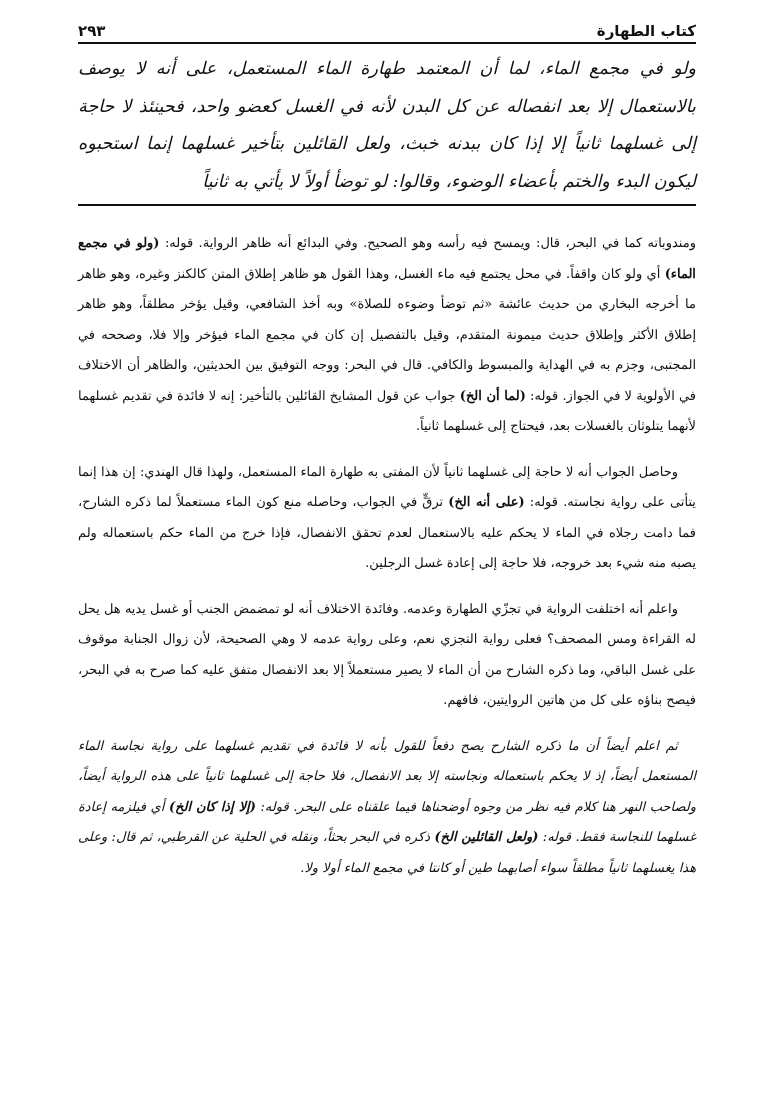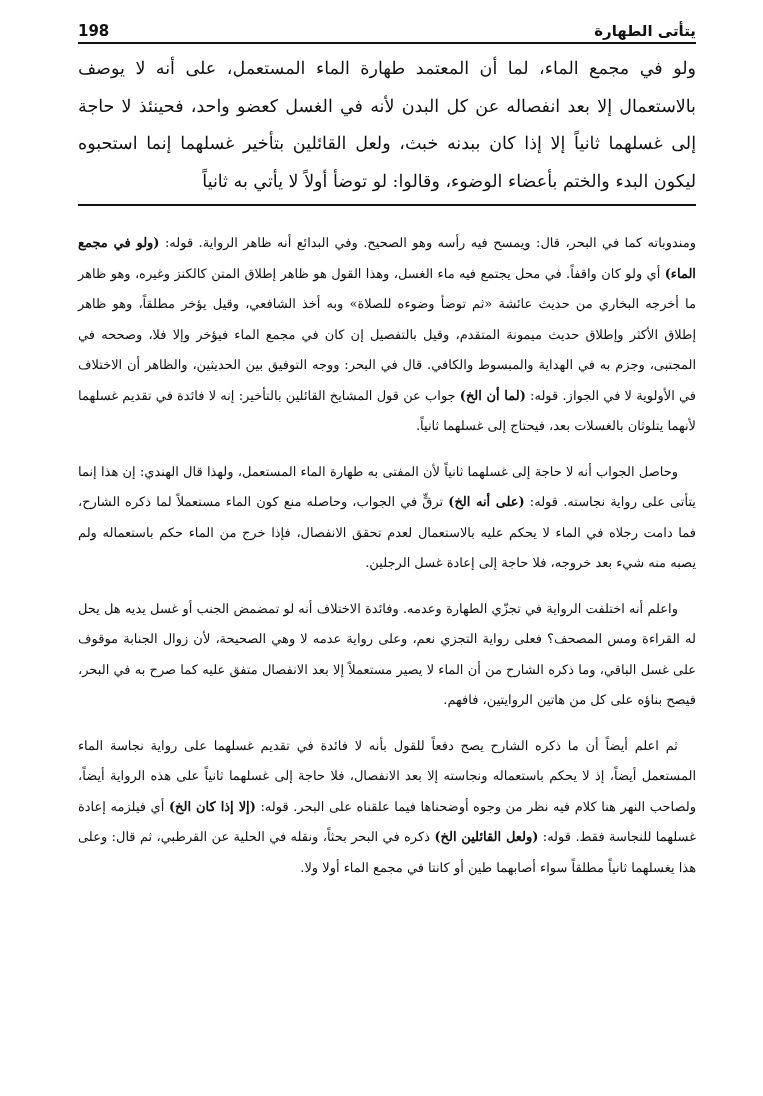--- a/index.html
+++ b/index.html
@@ -45,20 +45,21 @@
   }
   .main-text {
     position: absolute;
     top: 50px;
     left: 0;
     width: 618px;
     font-size: 17.5px;
     line-height: 37.5px;
     text-align: justify;
     text-align-last: right;
+    font-style: italic;
   }
   .main-text p { margin: 0; }
   .divider {
     position: absolute;
     top: 204px;
     left: 0;
     width: 618px;
     border-top: 2px solid #111;
   }
   .notes {
@@ -68,31 +69,31 @@
     width: 618px;
     font-size: 13px;
     line-height: 30.5px;
     text-align: justify;
   }
   .notes p {
     margin: 0 0 15px 0;
     text-indent: 0;
   }
   .notes p.indent { text-indent: 18px; }
-  .notes p:last-child { margin-bottom: 8px; }
+  .notes p:last-child { margin-bottom: 8px; font-style: italic; }
   .bold { font-weight: bold; }
 </style>
 </head>
 <body>
 
 <div class="page">
 
   <div class="running-head">
-    <span>يتأتى الطهارة</span>
-    <span>198</span>
+    <span>كتاب الطهارة</span>
+    <span>٢٩٣</span>
   </div>
   <div class="head-rule"></div>
 
   <div class="main-text">
     <p>ولو في مجمع الماء، لما أن المعتمد طهارة الماء المستعمل، على أنه لا يوصف بالاستعمال إلا بعد انفصاله عن كل البدن لأنه في الغسل كعضو واحد، فحينئذ لا حاجة إلى غسلهما ثانياً إلا إذا كان ببدنه خبث، ولعل القائلين بتأخير غسلهما إنما استحبوه ليكون البدء والختم بأعضاء الوضوء، وقالوا: لو توضأ أولاً لا يأتي به ثانياً</p>
   </div>
 
   <div class="divider"></div>
 
   <div class="notes">

